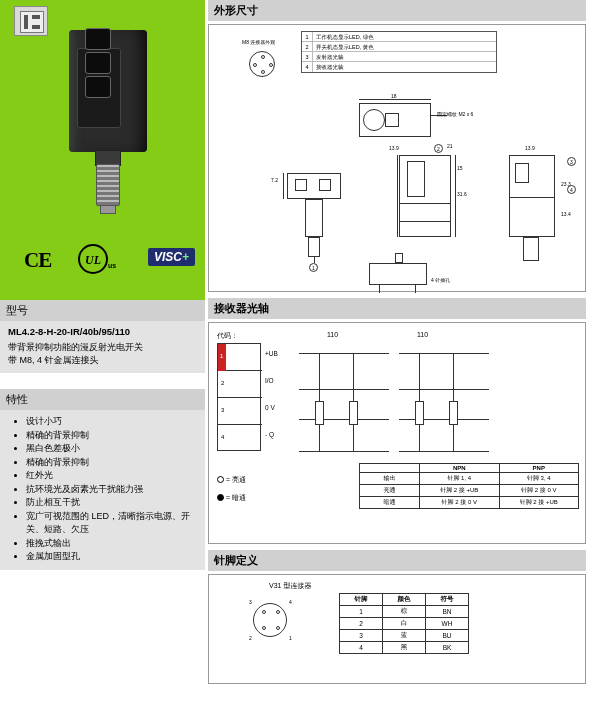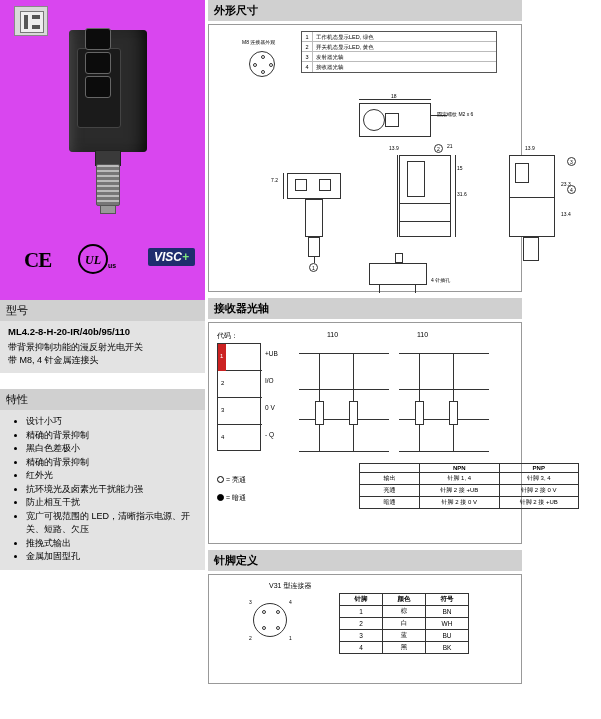--- a/index.html
+++ b/index.html
@@ -13,21 +13,21 @@
     position: relative;
     overflow: hidden;
   }
   .page { position:relative; width:601px; height:719px; }
 
   
   .left-col {
     position:absolute; left:0; top:0; width:205px; height:719px;
   }
   .prod-img-box {
-    position:relative; width:205px; height:300px; background:#d946ef;
+    position:relative; width:205px; height:300px; background:#84cc16;
   }
   .logo-mark {
     position:absolute; left:14px; top:6px; width:34px; height:30px;
     border:1px solid #888; background:#d9d9d9;
   }
   .logo-mark .lm-in {
     position:absolute; left:5px; top:4px; width:24px; height:22px;
     border:1px solid #777; background:#eee;
   }
   .logo-mark .lm-bar {
@@ -98,21 +98,21 @@
     background:#e3e3e3; width:205px; padding:5px 8px 6px 8px;
   }
   .model-no { font-weight:bold; font-size:9.5px; margin-bottom:4px; }
   .model-desc { line-height:1.45; font-size:9px; }
   .feat-list { margin:0; padding-left:14px; line-height:1.5; }
   .feat-list li { margin:0 0 0 4px; }
   .acc-item { font-weight:bold; margin-top:3px; }
   .acc-sub { margin-bottom:2px; }
 
   
-  .right-col { position:absolute; left:208px; top:0; width:314px; height:719px; }
+  .right-col { position:absolute; left:208px; top:0; width:378px; height:719px; }
   .r-band {
     background:#d0d0d0; font-weight:bold; font-size:11px; padding:3px 6px;
   }
   .r-frame { border:1px solid #999; margin-top:3px; background:#fff; position:relative; }
 
   
   .dim-block { height:268px; }
   .legend-box {
     position:absolute; left:92px; top:6px; width:196px; height:42px;
     border:1px solid #555; font-size:5.5px;

